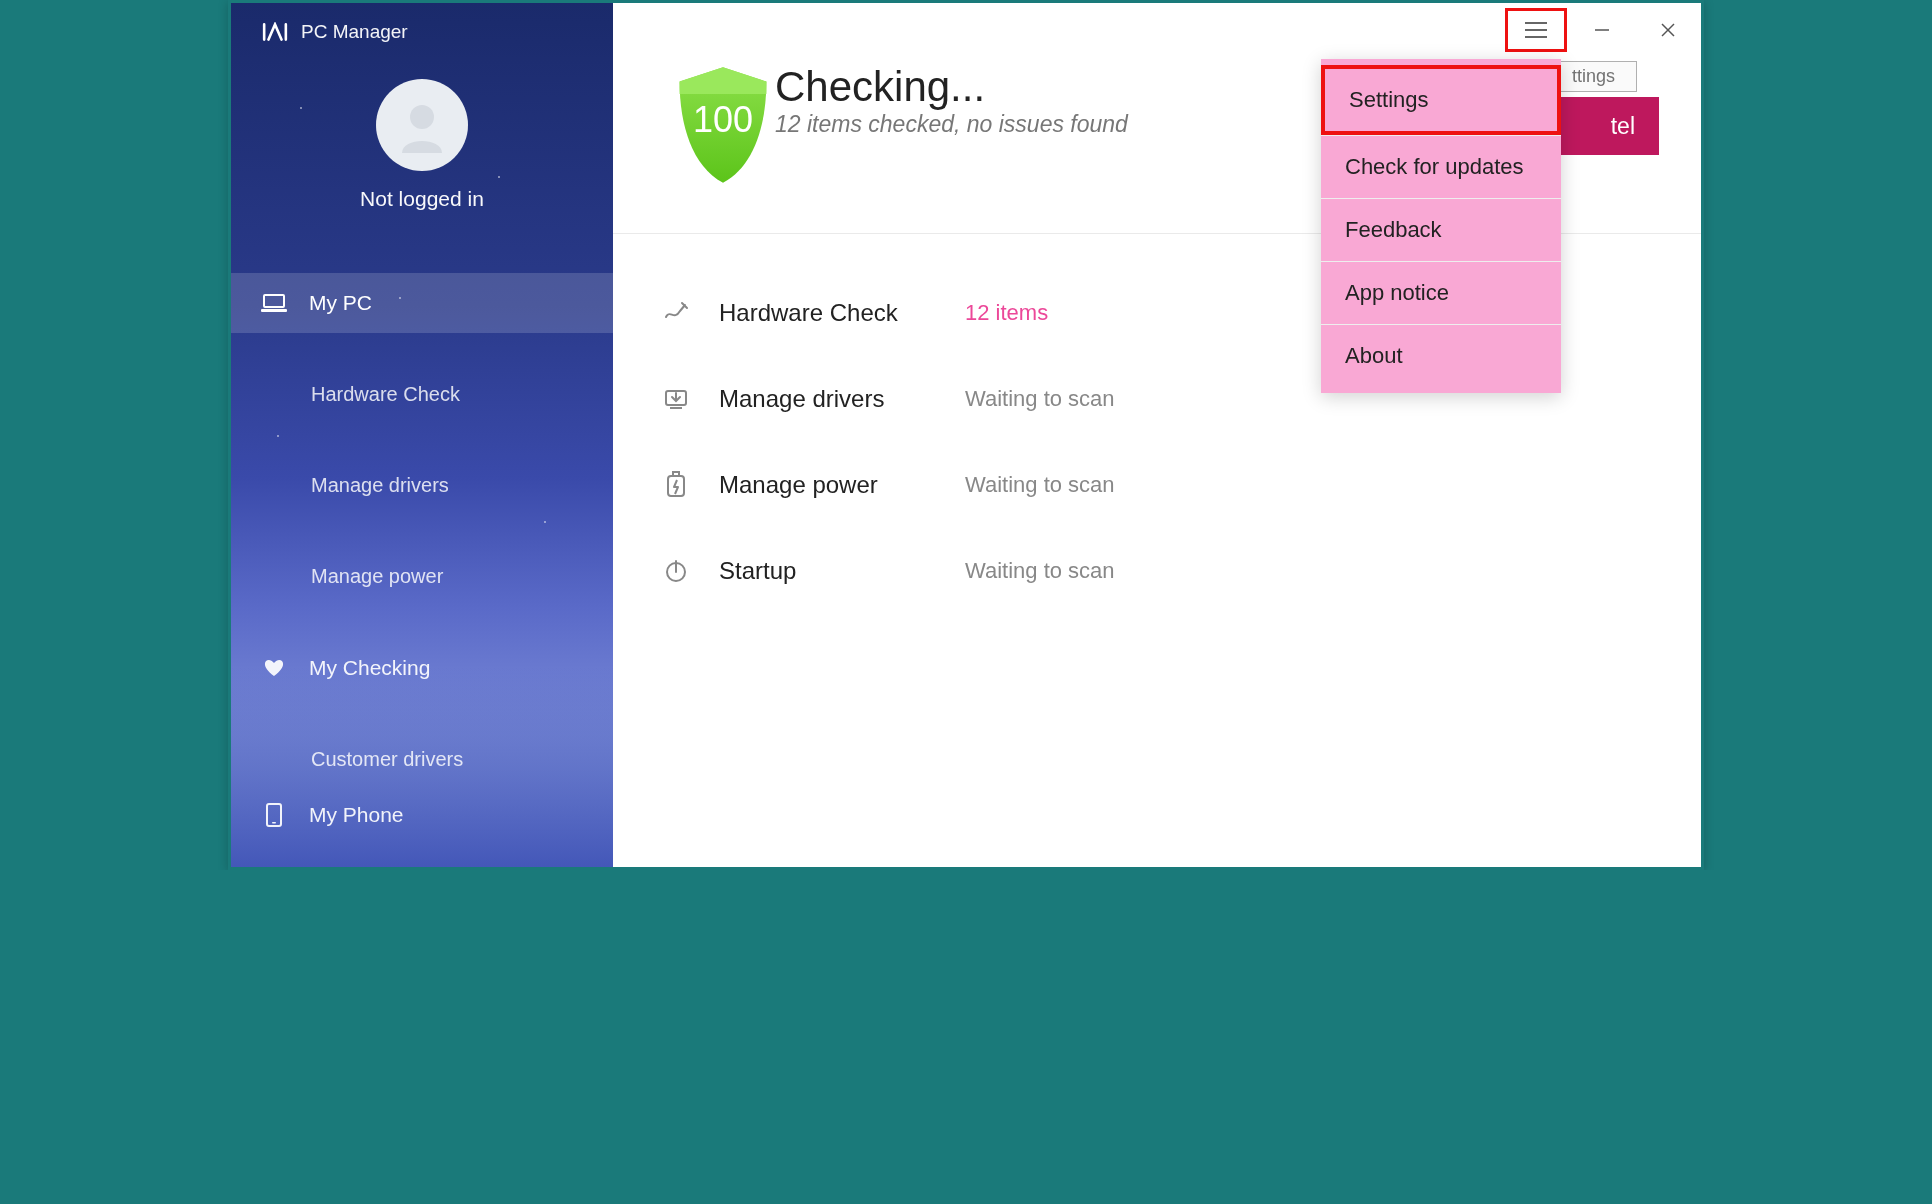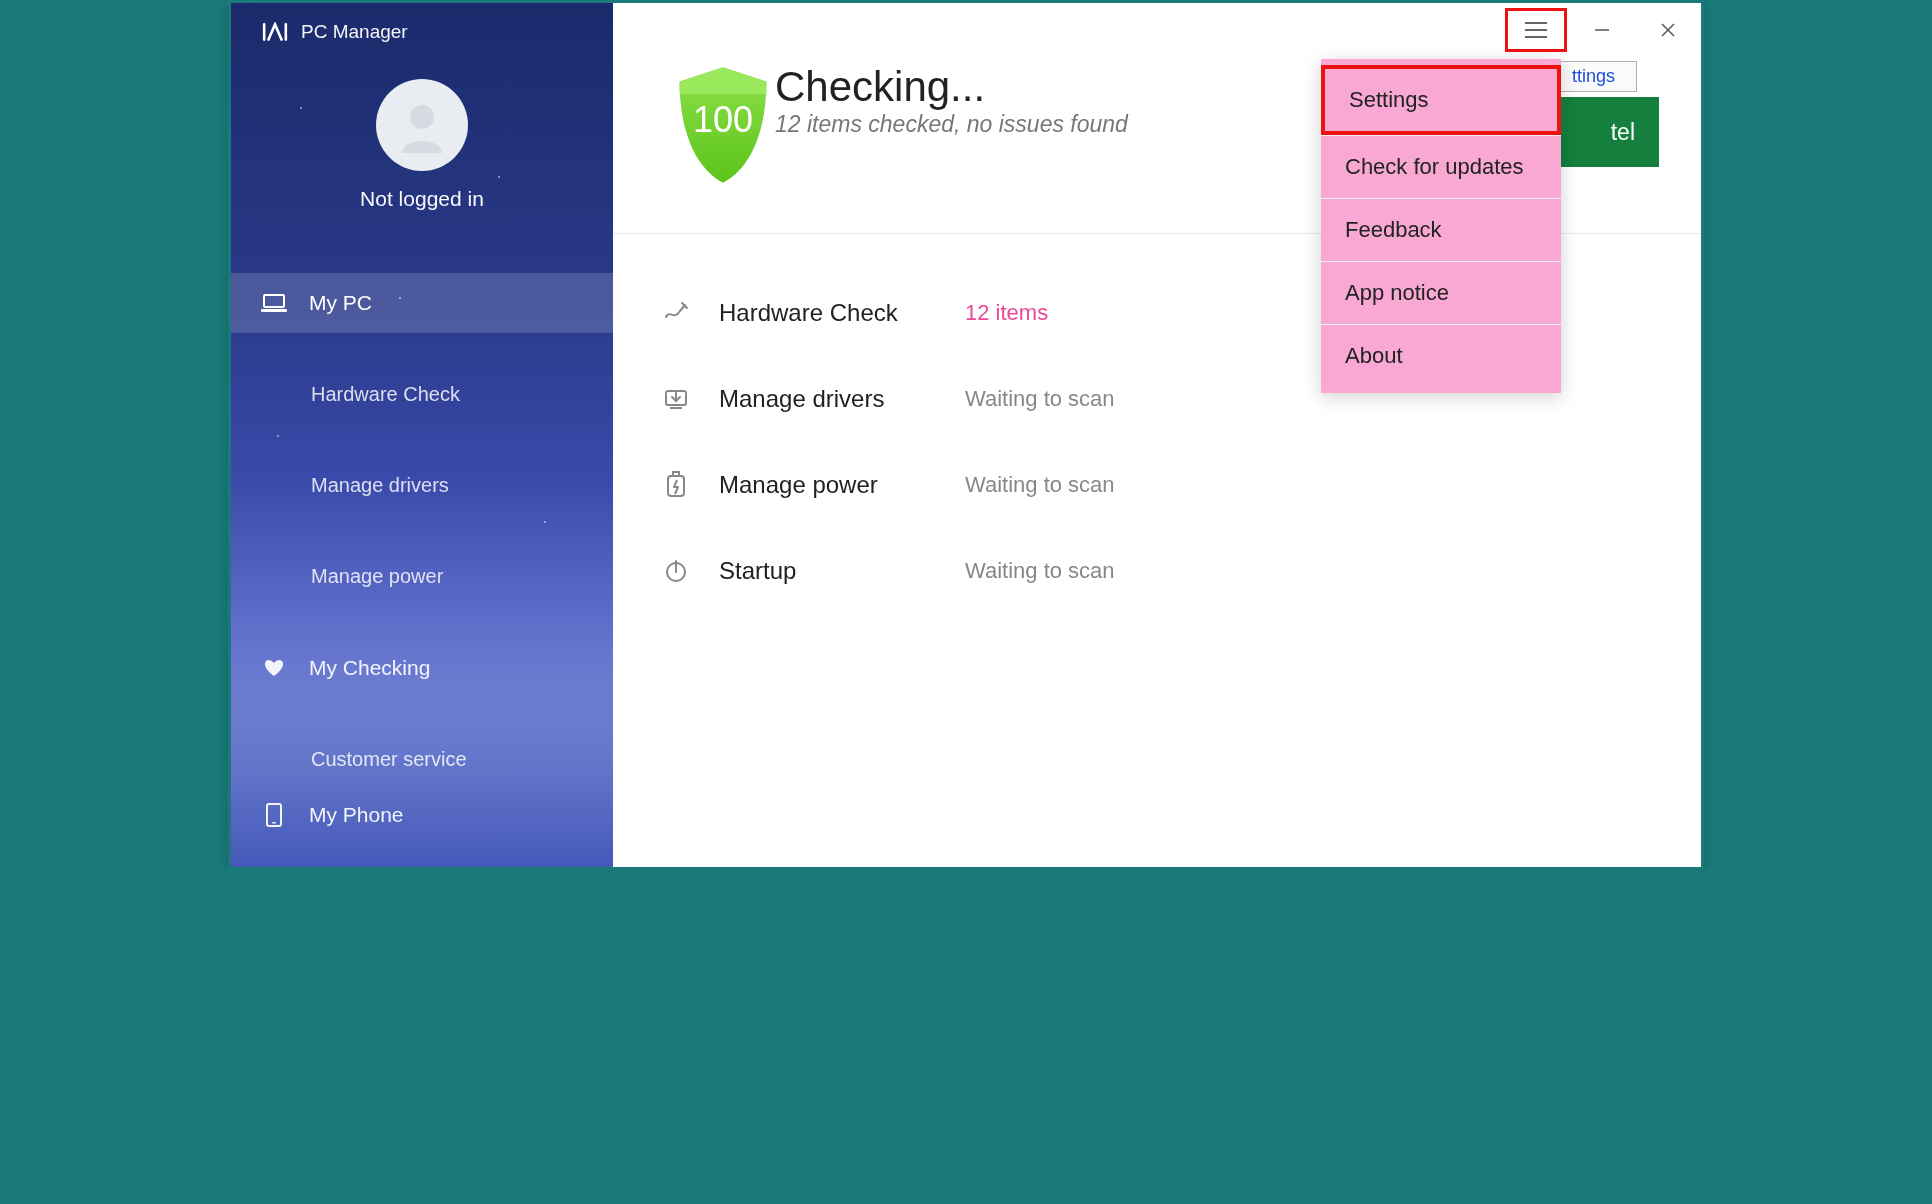--- a/index.html
+++ b/index.html
@@ -79,26 +79,26 @@
 }
 .hamburger-box {
   width: 62px; height: 44px;
   display: flex; align-items: center; justify-content: center;
   border: 3px solid #e11; margin-right: 2px;
   cursor: pointer;
 }
 .tooltip {
   position: absolute; top: 58px; right: 64px;
   background: #fafafa; border: 1px solid #b0b0b0; padding: 4px 21px;
-  font-size: 18px; color: #1d4ed8;
+  font-size: 18px; color: #737373;
 }
 .cancel-btn {
   position: absolute; top: 94px; right: 42px;
-  width: 150px; height: 70px;
-  background: #15803d; color: #fff; display: flex; align-items: center; justify-content: flex-end;
+  width: 150px; height: 58px;
+  background: #be185d; color: #fff; display: flex; align-items: center; justify-content: flex-end;
   padding-right: 24px; font-size: 23px; border: none; cursor: pointer;
 }
 .menu-popup {
   position: absolute; top: 56px; right: 140px;
   width: 240px; background: #f9a8d4;
   box-shadow: 0 4px 18px rgba(0,0,0,0.18);
   z-index: 10;
   padding: 6px 0;
 }
 .menu-item {
@@ -184,21 +184,21 @@
       </div>
       <div class="nav-item top-level">
         <span class="nav-icon">
           <svg width="22" height="20" viewBox="0 0 22 20">
               <path d="M11 18 C-6 6 5 -3 11 5 C17 -3 28 6 11 18 Z" fill="#fff"></path>
             </svg>
         </span>
         <span>My Checking</span>
       </div>
       <div class="nav-item sub">
-        <span>Customer service</span>
+        <span>Customer drivers</span>
       </div>
     </nav>
     <div class="nav-bottom">
       <div class="nav-item top-level">
         <span class="nav-icon">
           <svg width="16" height="24" viewBox="0 0 16 24">
               <rect x="1" y="1" width="14" height="22" rx="2" fill="none" stroke="#fff" stroke-width="2"></rect>
               <rect x="6" y="19" width="4" height="1.6" rx="0.8" fill="#fff"></rect>
             </svg>
         </span>

